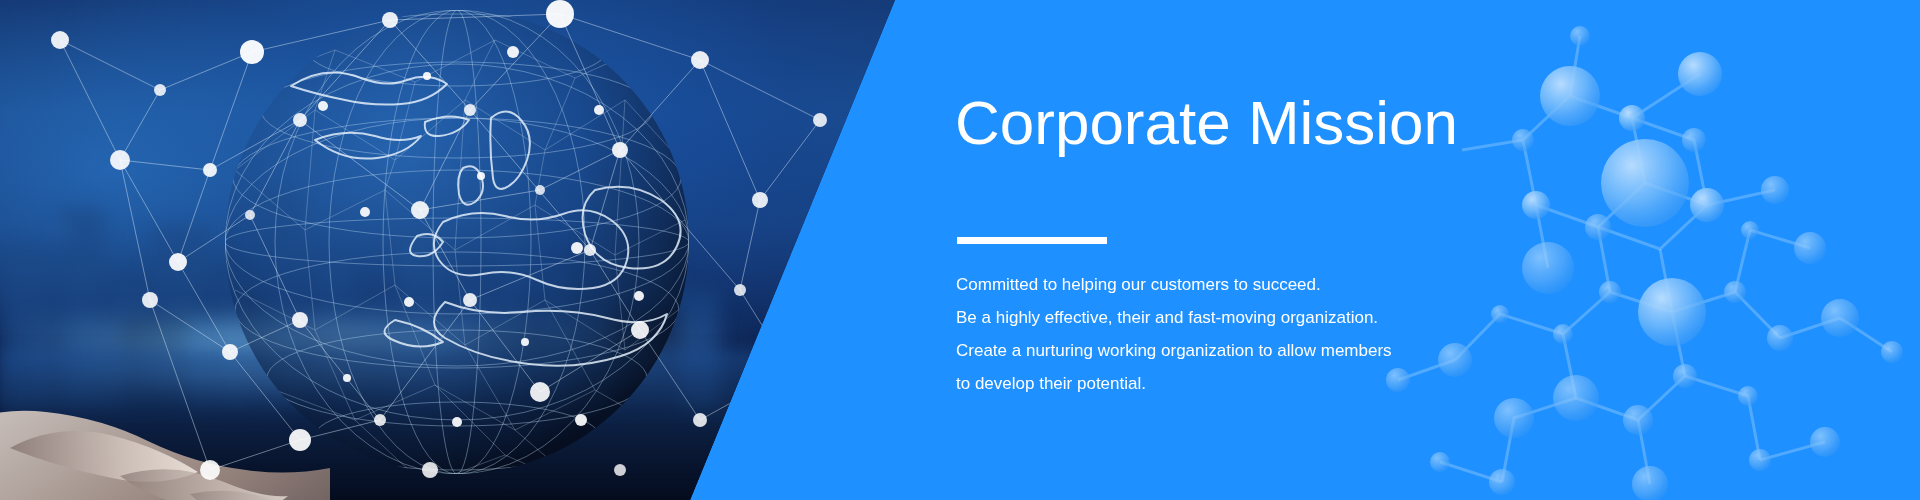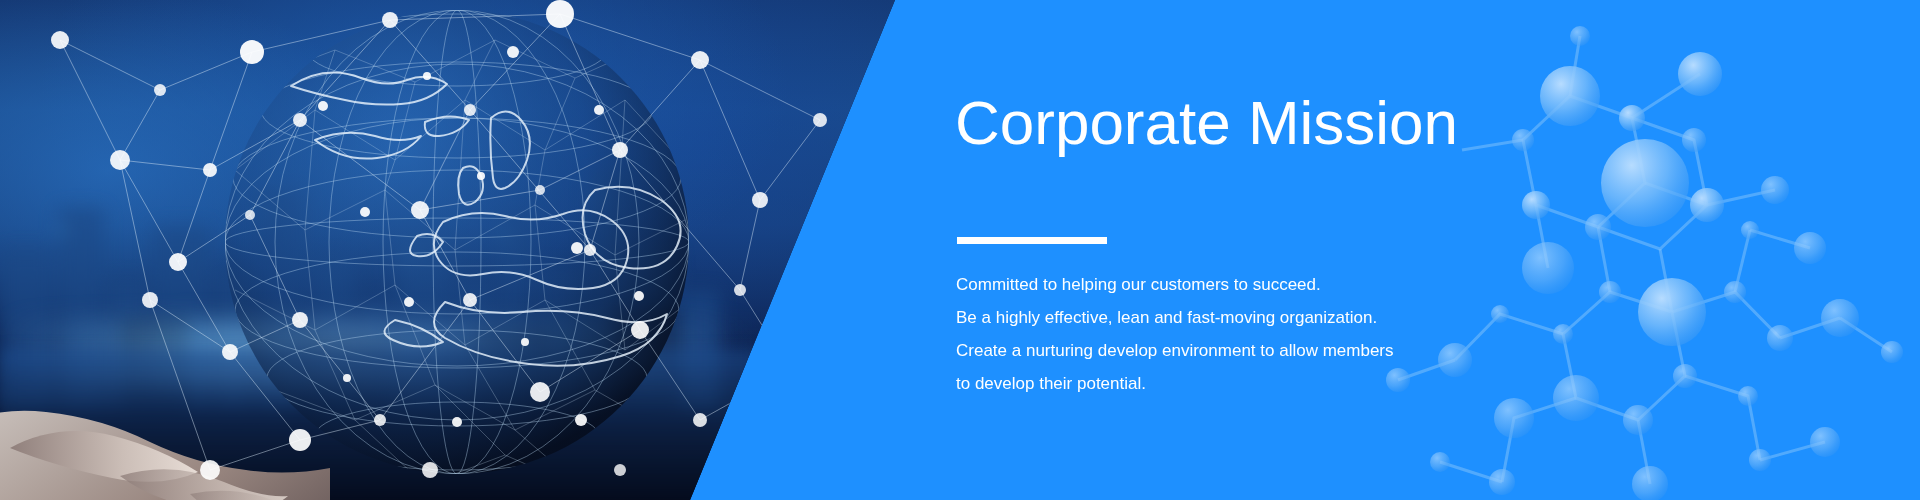--- a/index.html
+++ b/index.html
@@ -400,19 +400,19 @@
       </svg>
 
     </div>
   </div>
 
   <div class="content">
     <div class="title">Corporate Mission</div>
     <div class="rule"></div>
     <div class="lines">
       <span class="line">Committed to helping our customers to succeed.</span>
-      <span class="line">Be a highly effective, lean and fast-moving organization.</span>
-      <span class="line">Create a nurturing develop environment to allow members</span>
+      <span class="line">Be a highly effective, their and fast-moving organization.</span>
+      <span class="line">Create a nurturing working organization to allow members</span>
       <span class="line">to develop their  potential.</span>
     </div>
   </div>
 
 </div>
 
 </body></html>

